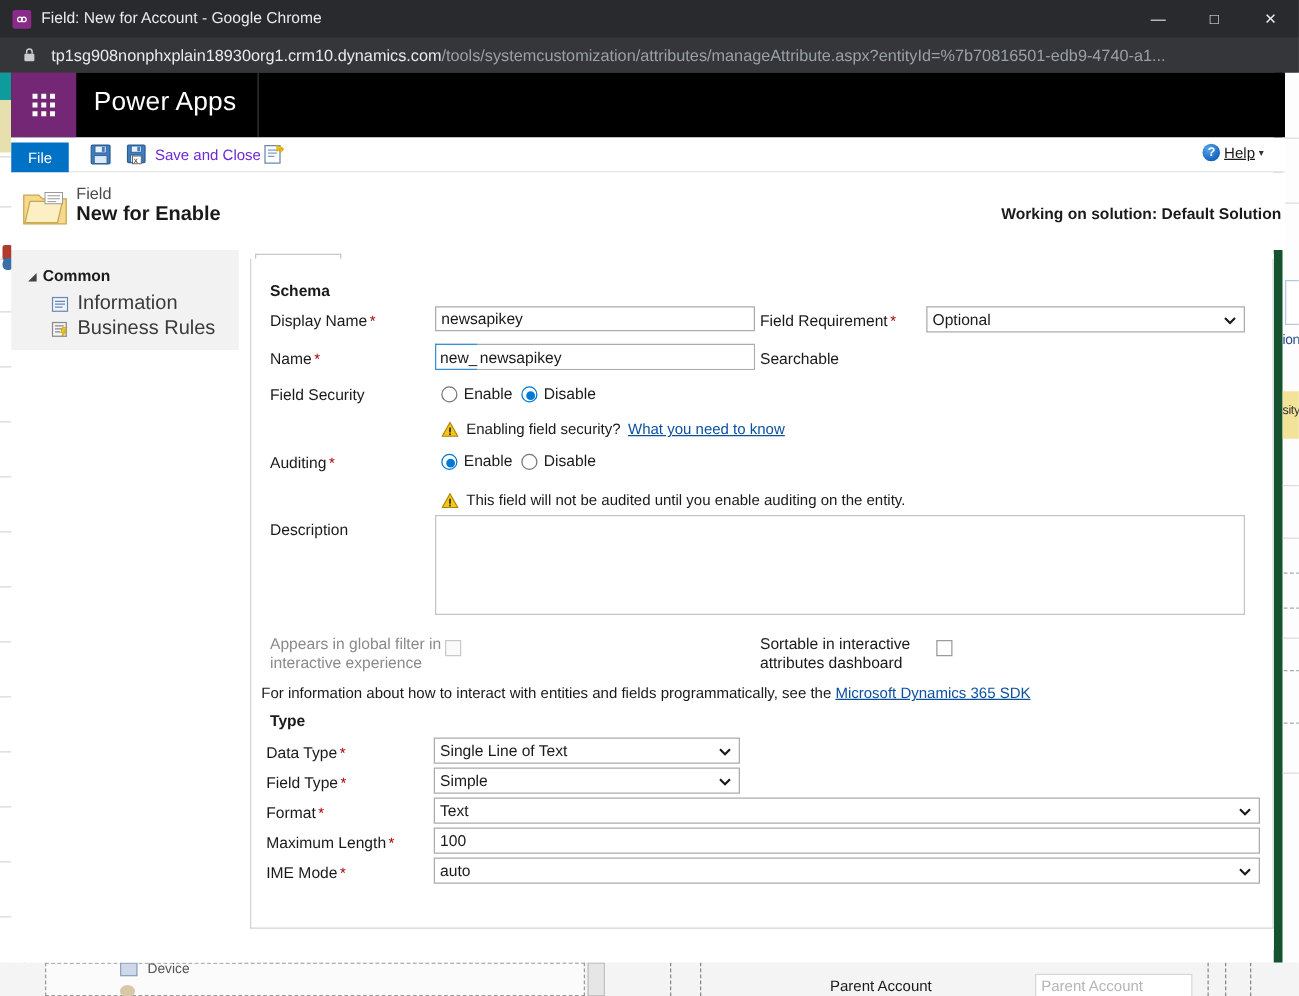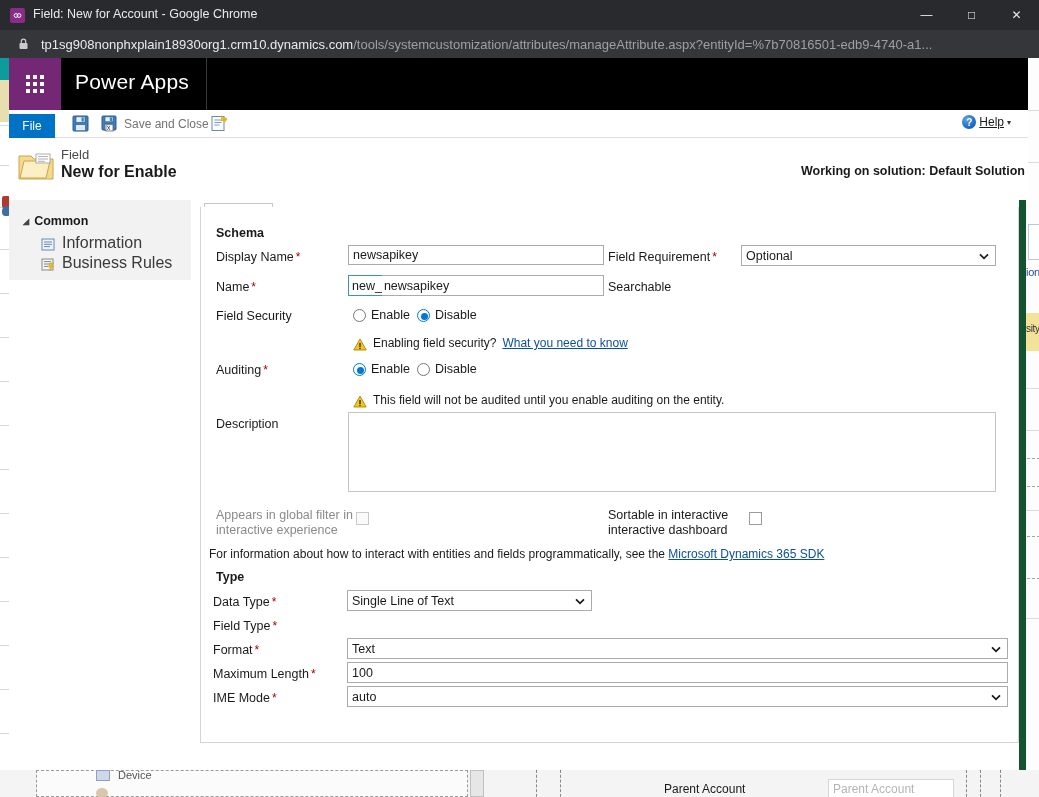--- a/index.html
+++ b/index.html
@@ -122,21 +122,21 @@
   }
   .file-tab {
     position:absolute; left:0px; top:4px; width:46px; height:24px;
     background:#0072c6; color:#fff; font-size:12px;
     display:flex; align-items:center; justify-content:center;
   }
   .tool-save {
     position:absolute; left:63px; top:5px; width:17px; height:17px;
   }
   .tool-saveclose-ico { position:absolute; left:92px; top:5px; width:18px; height:17px; }
-  .tool-saveclose-lbl { position:absolute; left:115px; top:7px; font-size:12px; color:#737373; }
+  .tool-saveclose-lbl { position:absolute; left:115px; top:7px; font-size:12px; color:#6d28d9; }
   .tool-new { position:absolute; left:202px; top:5px; width:18px; height:17px; }
   .help-area {
     position:absolute; right:17px; top:5px; display:flex; align-items:center; gap:3px;
   }
   .help-ico {
     width:14px; height:14px; border-radius:50%;
     background:radial-gradient(circle at 35% 30%, #5ba7e8 0%, #1565c0 70%);
     color:#fff; font-size:10px; font-weight:bold;
     display:flex; align-items:center; justify-content:center;
   }
@@ -547,21 +547,21 @@
     </div>
 
     <div class="flabel" style="left:15px; top:210px;">Description</div>
     <div class="textarea-box" style="left:147px; top:205px; width:648px; height:80px;"></div>
 
     <div class="flabel dim" style="left:15px; top:301px;">Appears in global filter in</div>
     <div class="flabel dim" style="left:15px; top:316px;">interactive experience</div>
     <div class="chk" style="left:155px; top:305px;"></div>
 
     <div class="flabel" style="left:407px; top:301px;">Sortable in interactive</div>
-    <div class="flabel" style="left:407px; top:316px;">interactive dashboard</div>
+    <div class="flabel" style="left:407px; top:316px;">attributes dashboard</div>
     <div class="chk" style="left:548px; top:305px; border-color:#9b9b9b; background:#fff;"></div>
 
     <div class="note" style="left:8px; top:340px;">
       <span>For information about how to interact with entities and fields programmatically, see the</span>
       <a class="lnk" href="#">Microsoft Dynamics 365 SDK</a>
     </div>
 
     <div class="sect-title" style="left:15px; top:363px;">Type</div>
 
     <div class="flabel" style="left:12px; top:388px;">
@@ -572,20 +572,28 @@
       <span class="caret">
         <svg width="10" height="7" viewBox="0 0 10 7">
             <path d="M1 1.4 L5 5.4 L9 1.4" fill="none" stroke="#1a1a1a" stroke-width="1.7"></path>
           </svg>
       </span>
     </div>
 
     <div class="flabel" style="left:12px; top:412px;">
       <span>Field Type</span><span class="req">*</span>
     </div>
+    <div class="sel" style="left:146px; top:407px; width:245px;">
+      <span>Simple</span>
+      <span class="caret">
+        <svg width="10" height="7" viewBox="0 0 10 7">
+            <path d="M1 1.4 L5 5.4 L9 1.4" fill="none" stroke="#1a1a1a" stroke-width="1.7"></path>
+          </svg>
+      </span>
+    </div>
 
     <div class="flabel" style="left:12px; top:436px;">
       <span>Format</span><span class="req">*</span>
     </div>
     <div class="sel" style="left:146px; top:431px; width:661px;">
       <span>Text</span>
       <span class="caret">
         <svg width="10" height="7" viewBox="0 0 10 7">
             <path d="M1 1.4 L5 5.4 L9 1.4" fill="none" stroke="#1a1a1a" stroke-width="1.7"></path>
           </svg>

